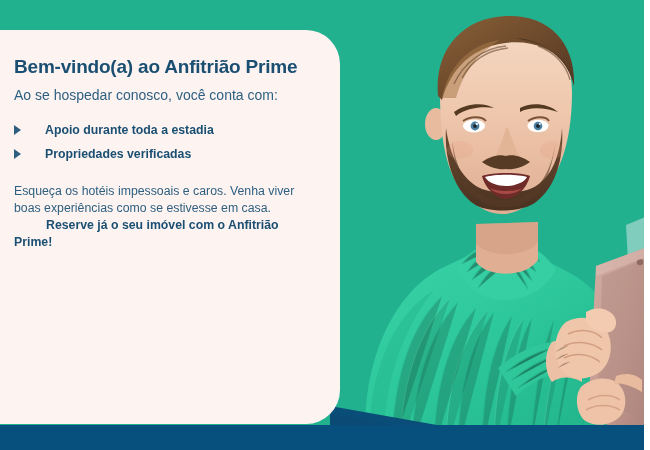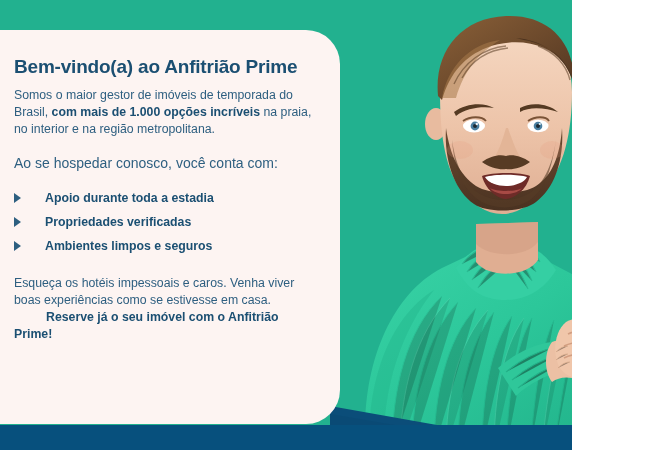--- a/index.html
+++ b/index.html
@@ -6,21 +6,21 @@
   * { margin:0; padding:0; box-sizing:border-box; }
 
   html, body {
     width:650px; height:450px;
     overflow:hidden;
     font-family:"Liberation Sans", sans-serif;
   }
 
   #stage {
     position:relative;
-    width:572px; height:450px;
+    width:644px; height:450px;
     background:#22b18f;
     overflow:hidden;
     padding-left:8px;
   }
 
   
   #photo {
     position:absolute;
     left:330px; top:0;
     width:320px; height:450px;
@@ -322,39 +322,32 @@
     </svg>
   </div>
 
   <div id="navy-band"></div>
 
   <div id="card">
 
     <div class="title">Bem-vindo(a) ao Anfitrião Prime</div>
 
 
-    <p class="para">
-      <span>Somos o maior gestor de imóveis de temporada do Brasil, </span><b>com mais de 1.000 opções incríveis</b><span> na praia, no interior e na região metropolitana.</span>
-    </p>
 
     <div class="lead-in">Ao se hospedar conosco, você conta com:</div>
 
     <ul class="benefits">
       <li>
         <span class="tri"></span>
         <span>Apoio durante toda a estadia</span>
       </li>
       <li>
         <span class="tri"></span>
         <span>Propriedades verificadas</span>
       </li>
-      <li>
-        <span class="tri"></span>
-        <span>Ambientes limpos e seguros</span>
-      </li>
     </ul>
 
     <p class="closing">
       <span>Esqueça os hotéis impessoais e caros. Venha viver boas experiências como se estivesse em casa. </span><b>Reserve já o seu imóvel com o Anfitrião Prime!</b>
     </p>
 
   </div>
 </div>
 
 </body></html>

